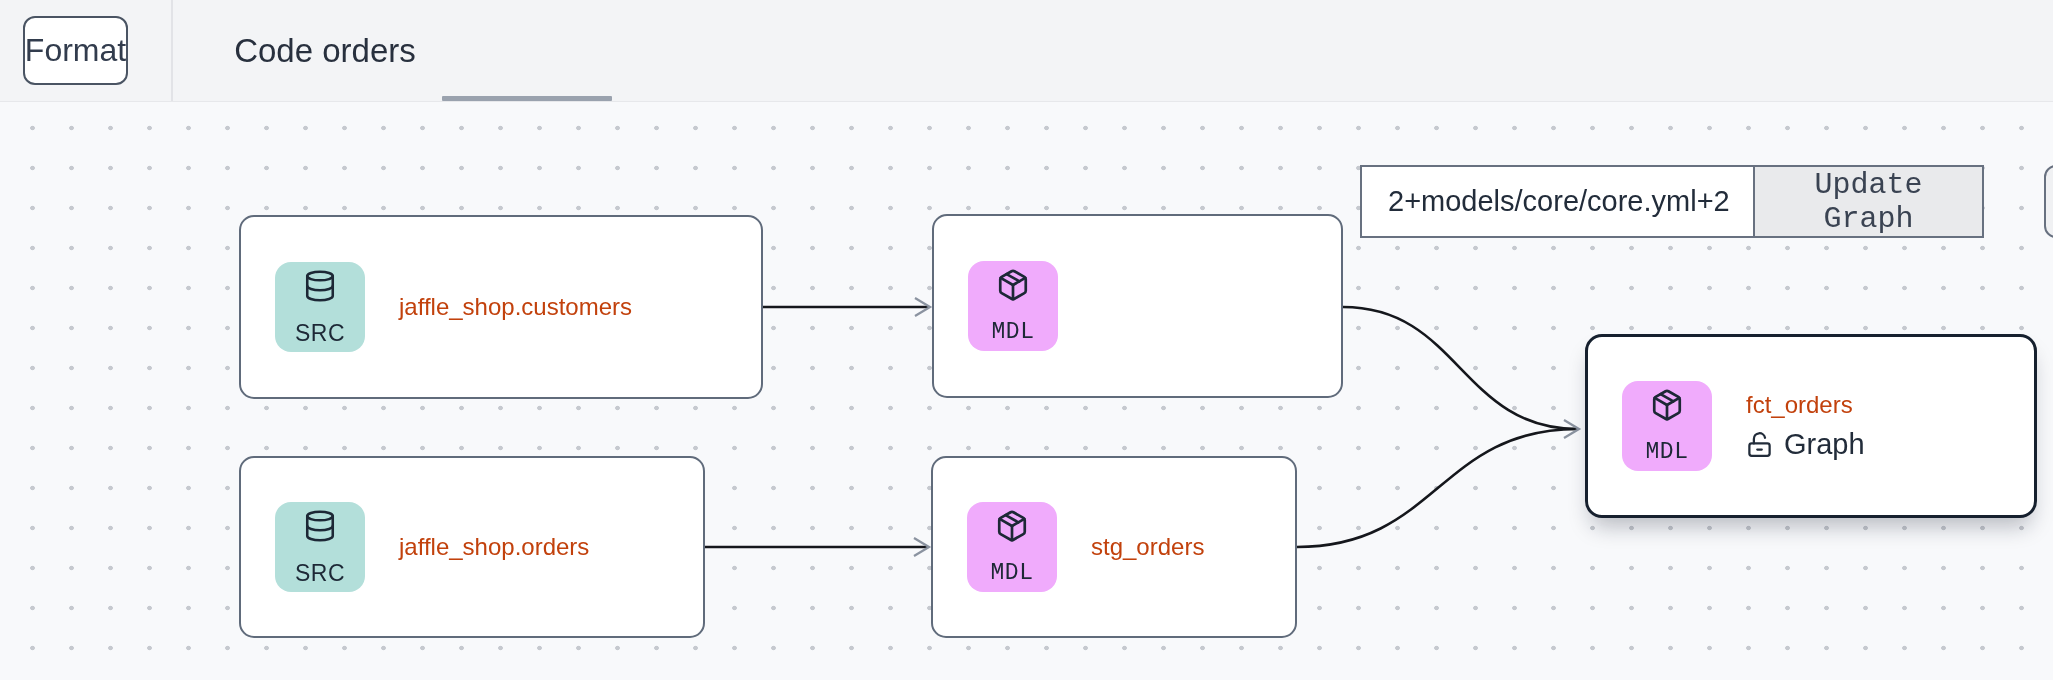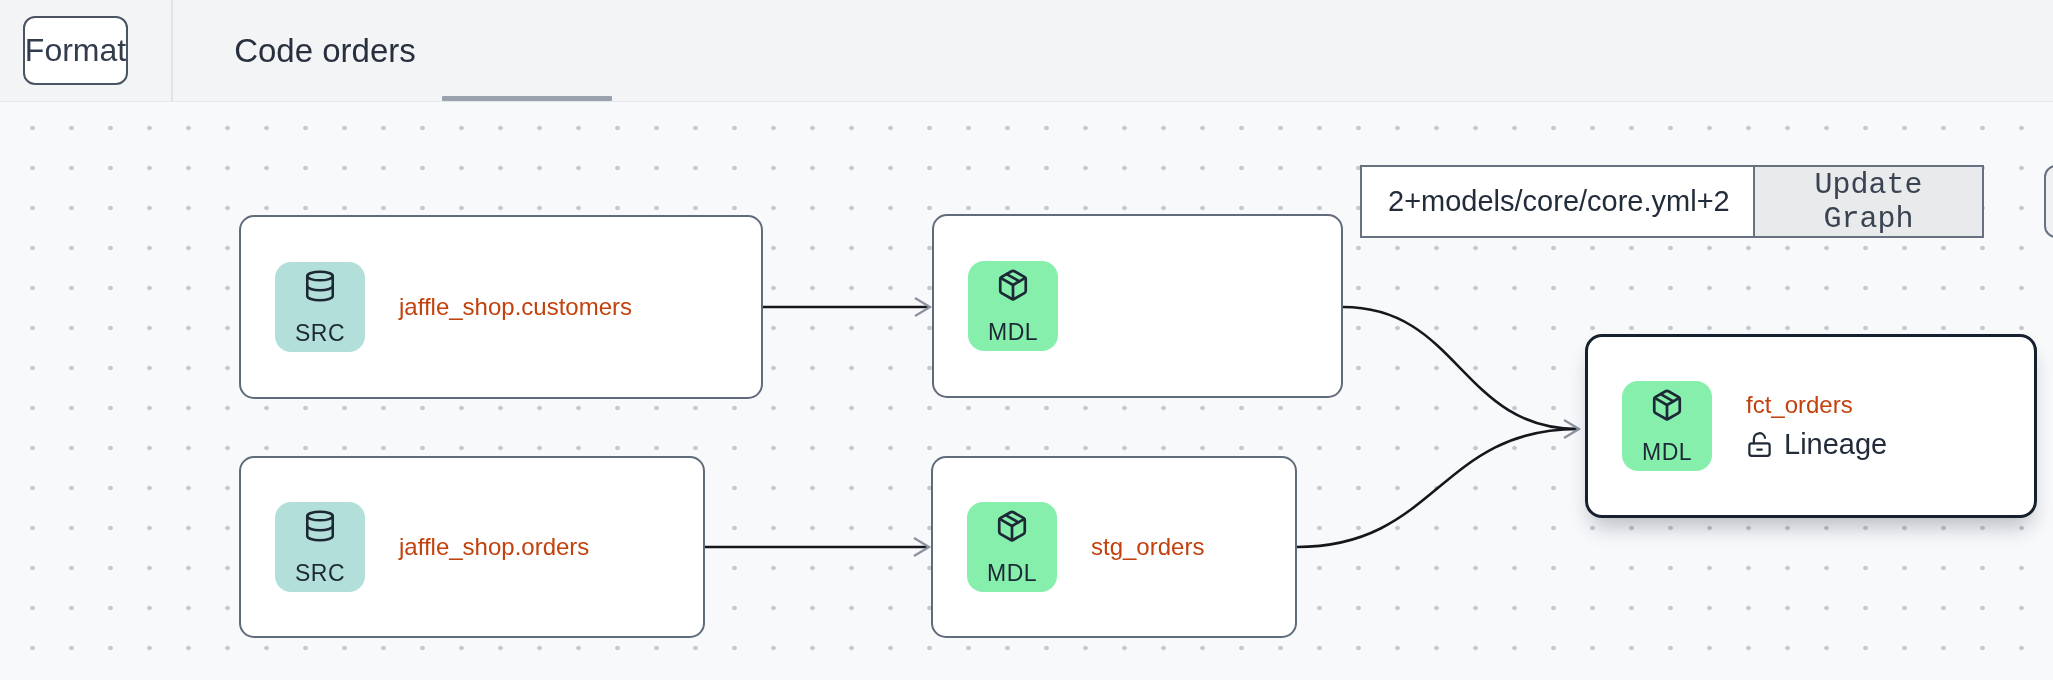--- a/index.html
+++ b/index.html
@@ -59,21 +59,21 @@
     left:1585px;top:334px;width:452px;height:184px;
     border:3px solid #16202e;border-radius:17px;
     box-shadow:0 14px 22px -6px rgba(15,23,42,0.28);z-index:3;
   }
   .badge{
     width:90px;height:90px;border-radius:16px;flex:0 0 auto;
     display:flex;flex-direction:column;align-items:center;justify-content:center;gap:19px;
     color:#1d2836;
   }
   .badge-src{background:#b3dfda;}
-  .badge-mdl{background:#86efac;}
+  .badge-mdl{background:#f0abfc;font-family:Liberation Mono, monospace;}
   .badge-label{font-size:23px;font-weight:500;letter-spacing:0.5px;line-height:1;}
   .badge svg{display:block;}
   .node-title{font-size:24px;color:#c2410c;white-space:nowrap;}
   .fct-text{display:flex;flex-direction:column;gap:9px;}
   .access-row{display:flex;align-items:center;gap:11px;color:#222c3a;}
   .access-label{font-size:29px;}
 
   
   .selector-group{
     position:absolute;left:1360px;top:165px;height:73px;display:flex;
@@ -182,21 +182,21 @@
     <span class="badge-label">MDL</span>
   </div>
   <div class="fct-text">
     <span class="node-title">fct_orders</span>
     <div class="access-row">
       <svg width="27" height="27" viewBox="0 0 24 24" fill="none" stroke="#222c3a" stroke-width="2" stroke-linecap="round" stroke-linejoin="round">
         <rect width="18" height="11" x="3" y="11" rx="2" ry="2"></rect>
           <path d="M7 11V7a5 5 0 0 1 9.9-1"></path>
           <path d="M10 16.5h4"></path>
       </svg>
-      <span class="access-label">Lineage</span>
+      <span class="access-label">Graph</span>
     </div>
   </div>
 </div>
 
 <div class="selector-group">
   <input class="selector-input" type="text" value="2+models/core/core.yml+2" style="">
   <button class="update-btn">Update Graph</button>
 </div>
 <div class="edge-partial-btn"></div>
 

